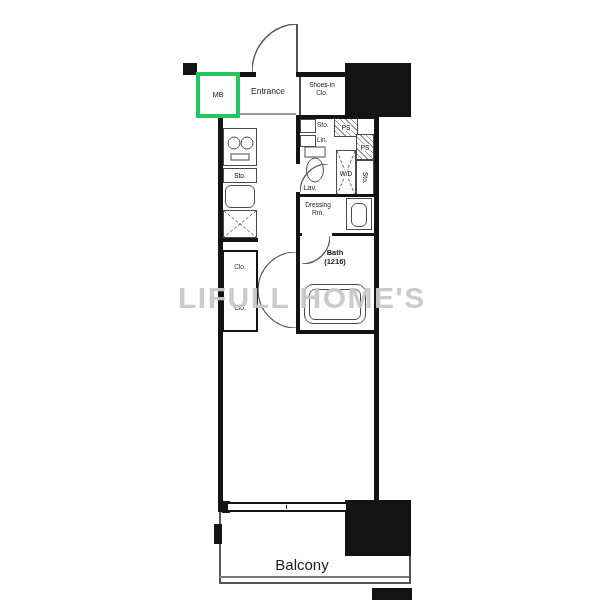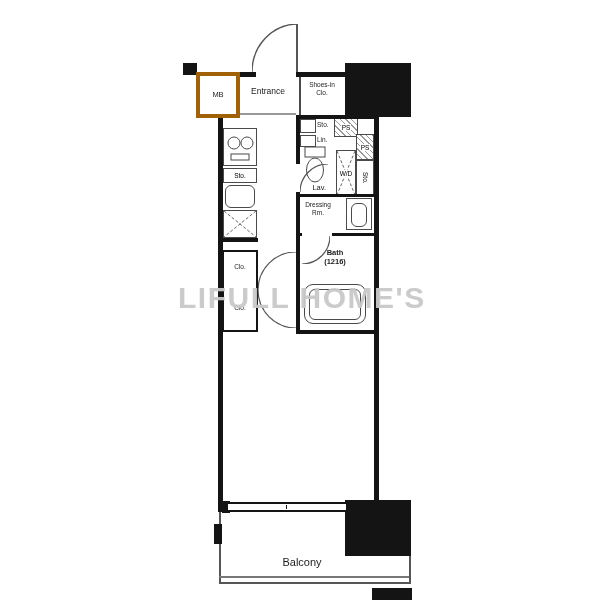--- a/index.html
+++ b/index.html
@@ -5,21 +5,21 @@
   html,body{margin:0;padding:0;background:#ffffff;}
   #stage{position:relative;width:600px;height:600px;background:#ffffff;font-family:"Liberation Sans",sans-serif;overflow:hidden;}
   .wall{position:absolute;background:#141414;z-index:6;}
   .thin{position:absolute;background:#555;z-index:5;}
   .box{position:absolute;border:1px solid #4a4a4a;background:#fff;z-index:4;box-sizing:border-box;}
   .hatch{position:absolute;border:1px solid #4a4a4a;z-index:4;box-sizing:border-box;
          background:repeating-linear-gradient(45deg,#ffffff 0 3px,#9a9a9a 3px 4px);
          display:flex;align-items:center;justify-content:center;}
   .fix{position:absolute;z-index:8;}
   .lbl{position:absolute;color:#1c1c1c;text-align:center;white-space:pre-line;line-height:1.25;z-index:12;}
-  .fs6{font-size:6.5px;} .fs7{font-size:7.5px;} .fs8{font-size:8.5px;} .fs9{font-size:11px;} .fs11{font-size:11.5px;}
+  .fs6{font-size:6.5px;} .fs7{font-size:7.5px;} .fs8{font-size:8.5px;} .fs9{font-size:15px;} .fs11{font-size:11.5px;}
   .badge{background:#ffffff;padding:0 1px;white-space:pre-line;}
   .center{display:flex;align-items:center;justify-content:center;}
   svg{display:block;}
   .wm{position:absolute;left:178px;top:281px;z-index:40;font-weight:bold;font-size:30px;
       letter-spacing:1.5px;color:#c9c9c9;opacity:.95;}
 </style>
 </head>
 <body>
 
 <div id="stage">
@@ -37,21 +37,21 @@
   <div class="wall" style="left:296px;top:233px;width:6px;height:3px;"></div>
   <div class="wall" style="left:332px;top:233px;width:42px;height:3px;"></div>
   <div class="wall" style="left:296px;top:233px;width:4px;height:101px;"></div>
   <div class="wall" style="left:296px;top:330px;width:78px;height:4px;"></div>
   <div class="wall" style="left:218px;top:238px;width:40px;height:4px;"></div>
   <div class="wall" style="left:222px;top:501px;width:8px;height:12px;"></div>
   <div class="wall" style="left:345px;top:500px;width:66px;height:56px;"></div>
   <div class="wall" style="left:372px;top:588px;width:40px;height:12px;"></div>
   <div class="wall" style="left:214px;top:524px;width:8px;height:20px;"></div>
 
-  <div class="fix" style="left:196px;top:72px;width:44px;height:46px;border:4px solid #a16207;background:#fff;box-sizing:border-box;z-index:7;">
+  <div class="fix" style="left:196px;top:72px;width:44px;height:46px;border:4px solid #22c55e;background:#fff;box-sizing:border-box;z-index:7;">
     <div class="lbl fs7" style="position:static;line-height:38px;">MB</div>
   </div>
 
   <svg class="fix" style="left:252px;top:24px;" width="46" height="48" viewBox="0 0 46 48">
     <path d="M0,48 A46,48 0 0 1 46,0" stroke="#555" stroke-width="1.4" fill="none"></path>
   </svg>
   <div class="thin" style="left:296px;top:24px;width:2px;height:48px;"></div>
   <div class="thin" style="left:240px;top:113px;width:56px;height:2px;background:#999;"></div>
   <div class="thin" style="left:299px;top:77px;width:2px;height:38px;background:#4a4a4a;"></div>
 
@@ -70,21 +70,21 @@
     <span class="badge fs6">PS</span>
   </div>
 
   <svg class="fix" style="left:302px;top:146px;" width="26" height="38" viewBox="0 0 26 38">
     <rect x="3" y="1" width="20" height="10" stroke="#4a4a4a" fill="#fff" stroke-width="1"></rect>
     <ellipse cx="13" cy="24" rx="8.5" ry="12" stroke="#4a4a4a" fill="#fff" stroke-width="1"></ellipse>
   </svg>
   <svg class="fix" style="left:300px;top:164px;" width="28" height="28" viewBox="0 0 28 28">
     <path d="M0,28 A28,28 0 0 1 28,0" stroke="#555" stroke-width="1.2" fill="none"></path>
   </svg>
-  <div class="lbl fs7" style="left:294px;top:183px;width:32px;text-align:right;">Lav.</div>
+  <div class="lbl fs7" style="left:294px;top:183px;width:32px;">Lav.</div>
 
   <div class="box center" style="left:336px;top:150px;width:20px;height:46px;">
     <svg width="18" height="44" viewBox="0 0 18 44">
       <line x1="0" y1="0" x2="18" y2="44" stroke="#666" stroke-width="1" stroke-dasharray="3,2"></line>
       <line x1="18" y1="0" x2="0" y2="44" stroke="#666" stroke-width="1" stroke-dasharray="3,2"></line>
     </svg>
     <span class="badge fs6" style="position:absolute;">W/D</span>
   </div>
   <div class="box center" style="left:356px;top:160px;width:18px;height:36px;">
     <span class="fs6" style="writing-mode:vertical-rl;">Sto.</span>

